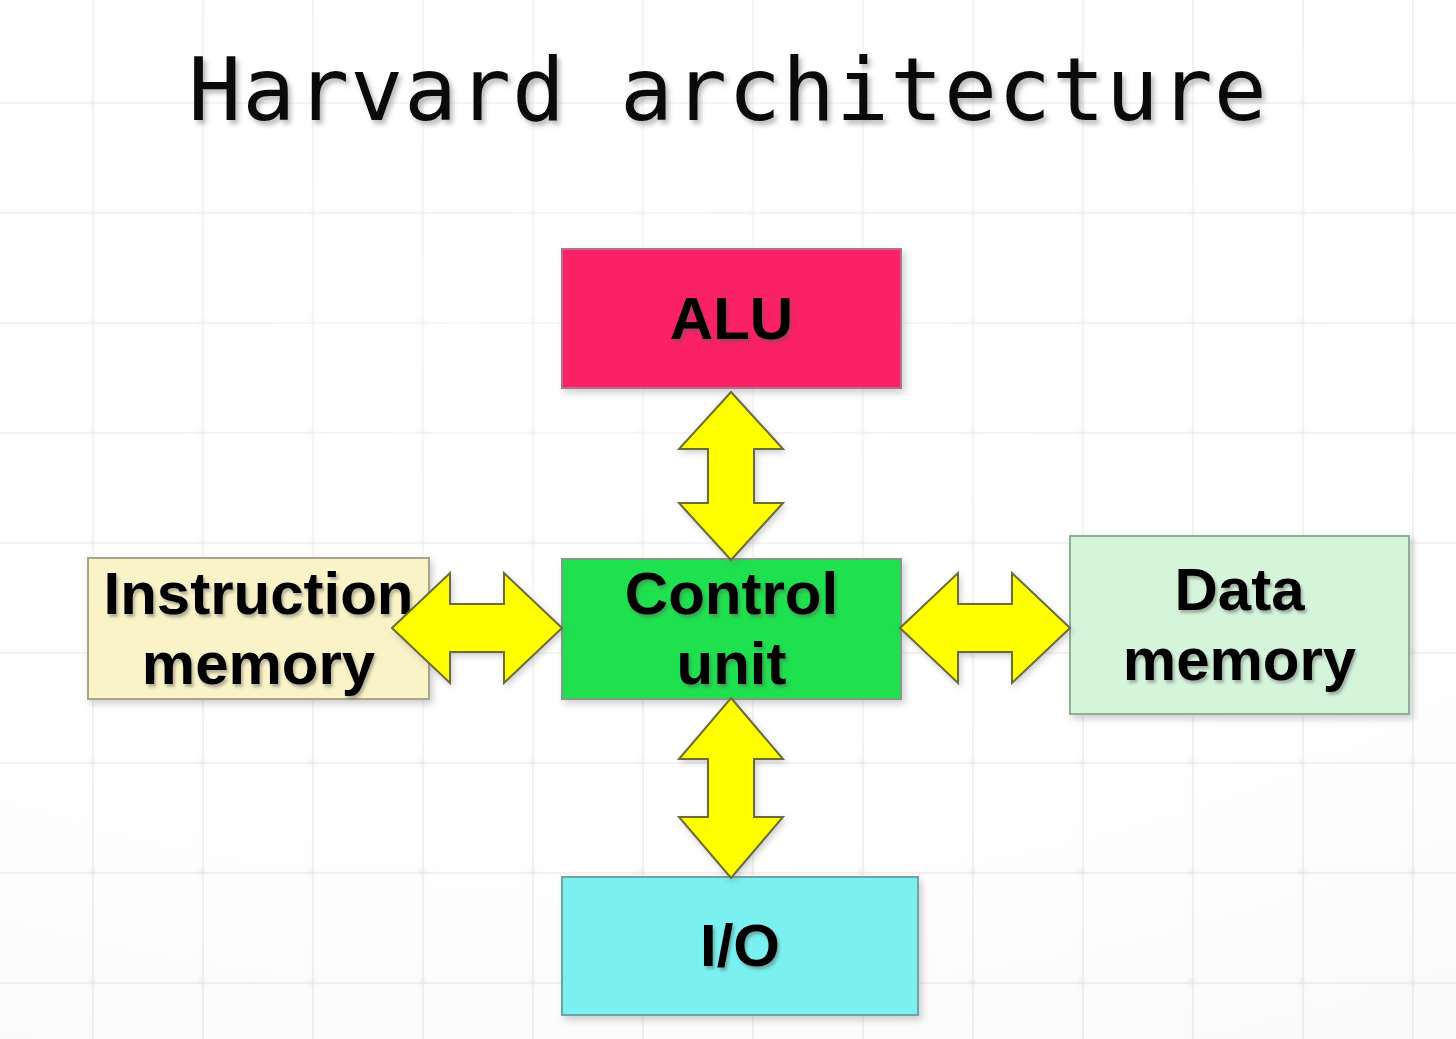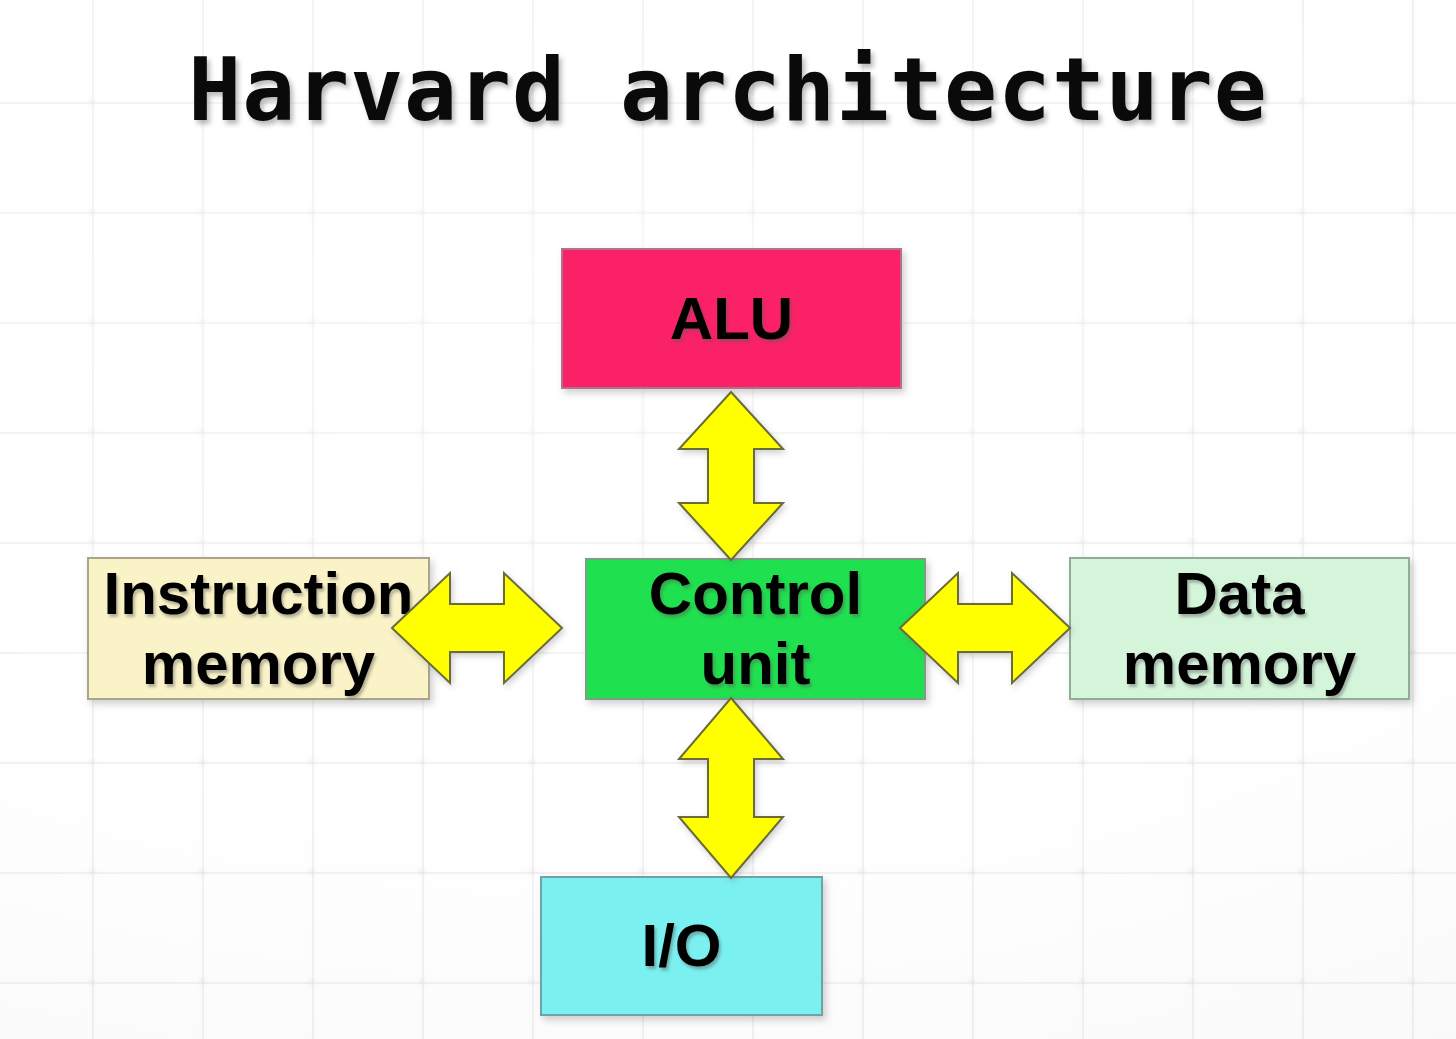--- a/index.html
+++ b/index.html
@@ -56,21 +56,21 @@
   }
 
   
   #title {
     position: absolute;
     left: 0;
     top: 44px;
     width: 1456px;
     text-align: center;
     font-family: "DejaVu Sans Mono", "Liberation Mono", monospace;
-    font-weight: 700;
+    font-weight: 400;
     font-size: 88px;
     line-height: 1.05;
     letter-spacing: 1px;
     color: #0a0a0a;
     text-shadow: 3px 4px 5px rgba(80,80,80,0.40);
     white-space: nowrap;
   }
 
   
   .node {
@@ -94,41 +94,40 @@
     width: 341px; height: 141px;
     background: #fb2167;
     border: 2px solid #b4718d;
   }
 
   #node-control {
     left: 561px;  top: 558px;
     width: 341px; height: 142px;
     background: #1fe04e;
     border: 2px solid #7d9d84;
-    margin-left: 24px;
   }
 
   #node-instruction {
     left: 47px;   top: 557px;
     width: 343px; height: 143px;
     background: #faf3c8;
     border: 2px solid #a9a58a;
     margin-left: 40px;
   }
 
   #node-data {
-    left: 1069px; top: 557px;
-    width: 341px; height: 143px;
+    left: 1069px; top: 535px;
+    width: 341px; height: 180px;
     background: #d5f5db;
     border: 2px solid #8fae96;
   }
 
   #node-io {
-    left: 540px;  top: 876px;
-    width: 283px; height: 140px;
+    left: 561px;  top: 876px;
+    width: 358px; height: 140px;
     background: #7af0f0;
     border: 2px solid #6ea3a8;
   }
 
   
   .arrow {
     position: absolute;
     pointer-events: none;
   }
   .arrow svg { display: block; overflow: visible; }

